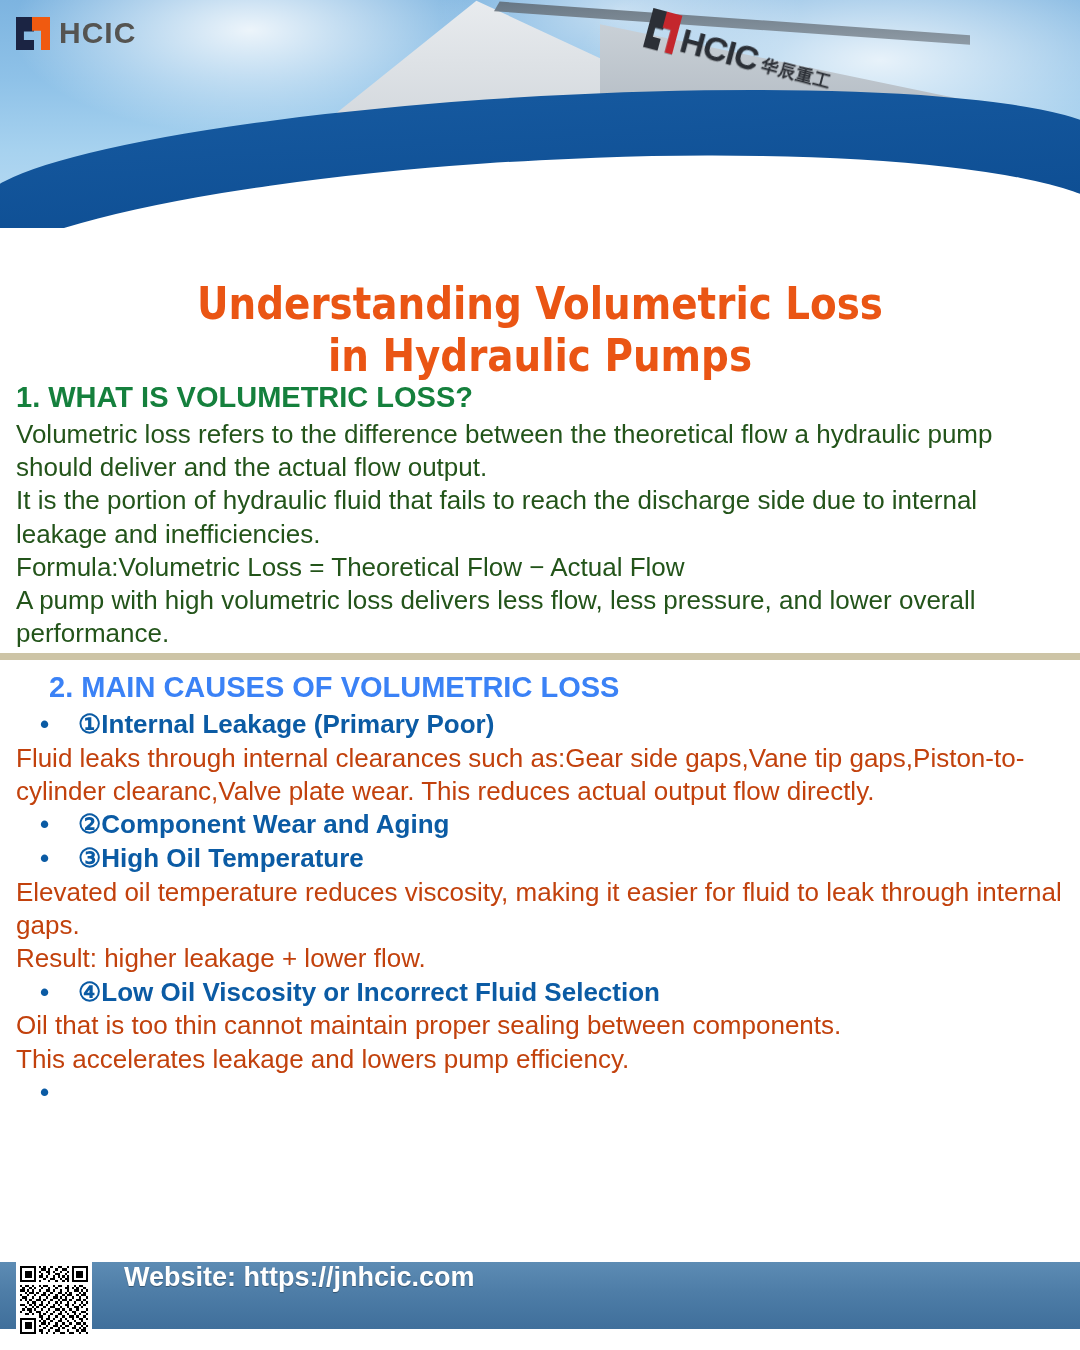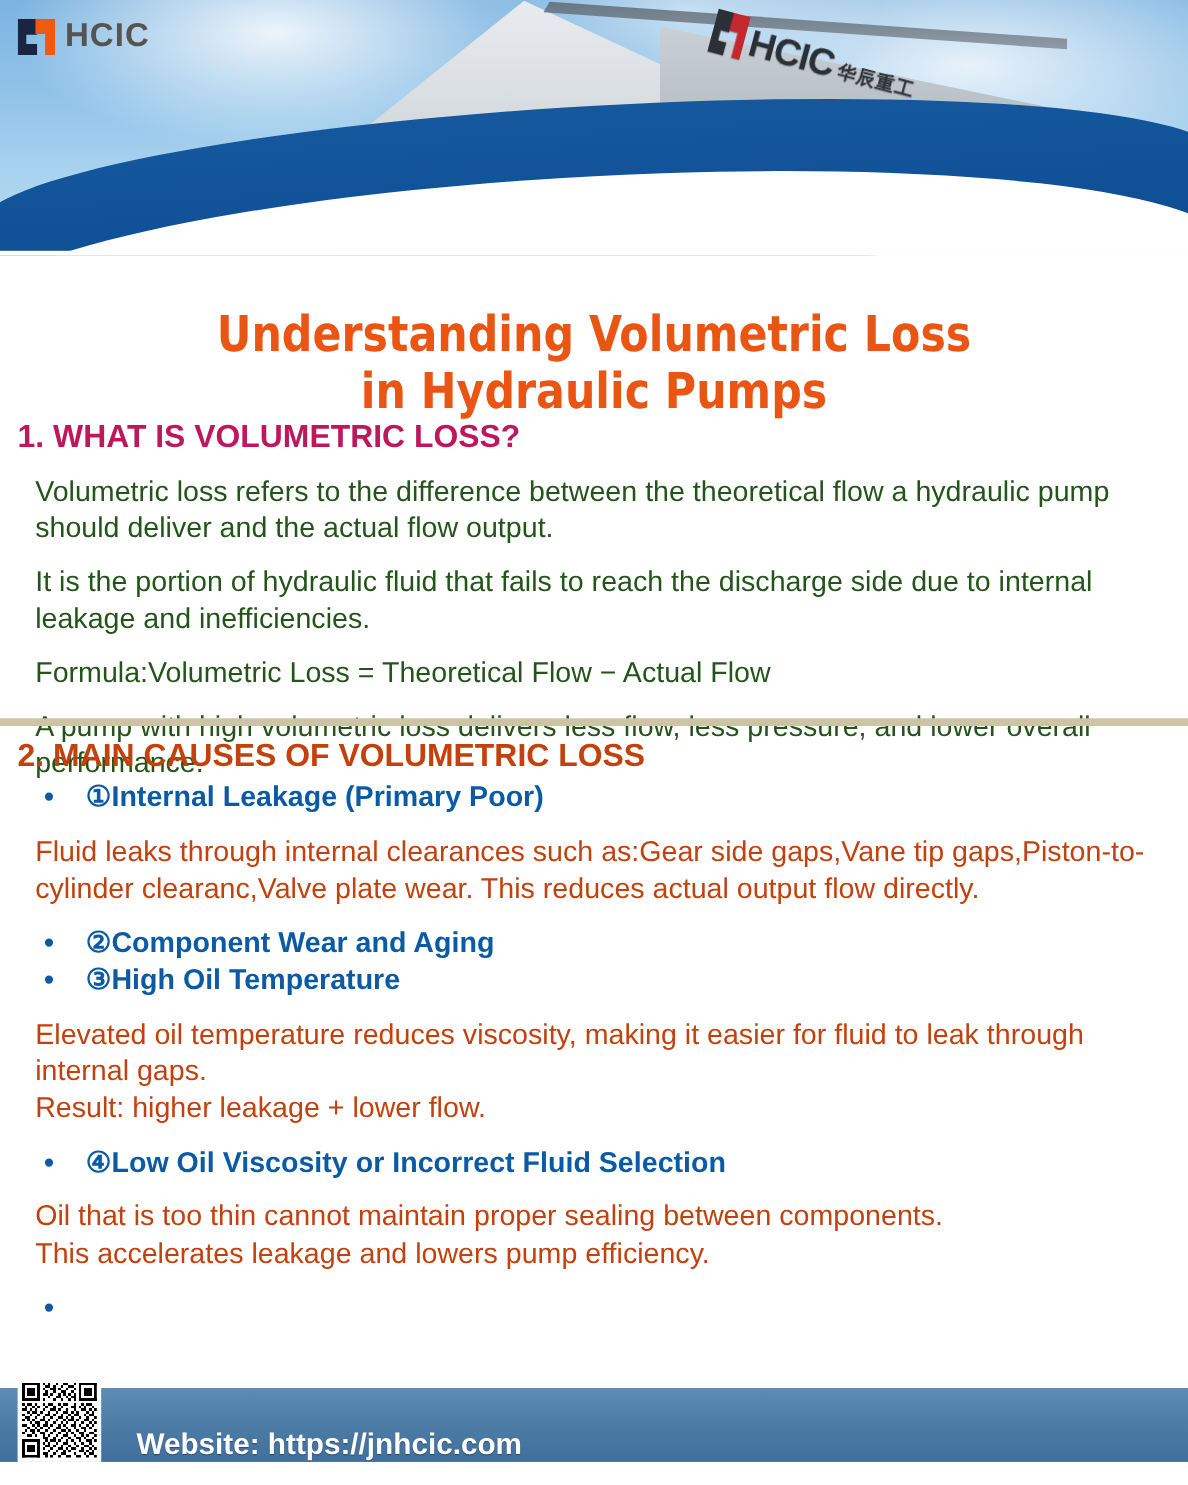--- a/index.html
+++ b/index.html
@@ -119,45 +119,45 @@
     transform:scaleX(.96);
     z-index:6;
   }
   #poster-title .l2{display:block;}
 
   
   .section{position:absolute;left:16px;width:1052px;}
   .sec-head{
     font-size:29px;font-weight:bold;line-height:1.1;margin:0 0 4px 0;
   }
-  .sec-head.green{color:#be185d;}
-  .sec-head.blue{color:#c2410c;}
+  .sec-head.green{color:#15803d;}
+  .sec-head.blue{color:#3b82f6;margin-left:33px;}
   .para{
-    font-size:26px;line-height:1.28;margin:16px;
+    font-size:26px;line-height:1.28;margin:0;
   }
   .para.green{color:#23541a;}
   .para.blue{color:#c2410c;}
   .bullet{
     font-size:26px;line-height:1.30;color:#0b5ba4;font-weight:bold;
     margin:0;padding-left:30px;position:relative;
   }
   .bullet .dot{
     position:absolute;left:24px;top:0;font-size:26px;line-height:1.30;
   }
   .bullet .btxt{margin-left:32px;display:inline-block;}
 
   #section-1{top:382px;}
   #divider{position:absolute;left:0;top:653px;width:1080px;height:7px;background:#cdc4a6;}
   #section-2{top:672px;}
 
   
   #footer{
     position:absolute;left:0;top:1262px;width:1080px;height:67px;
     background:linear-gradient(180deg,#5d8cb4 0%, #4e7da7 45%, #3f6f9b 100%);
-    display:flex;align-items:flex-end;
+    display:flex;align-items:flex-start;
   }
   #footer-topline{position:absolute;left:0;top:1262px;width:1080px;height:3px;background:#2f6695;}
   #qr-code{
     margin-left:16px;width:76px;height:76px;background:#fff;
     padding:4px;box-sizing:border-box;flex:0 0 auto;
   }
   #qr-code svg{display:block;width:100%;height:100%;}
   #footer-website{
     margin-left:32px;color:#ffffff;font-size:27px;font-weight:bold;
     text-shadow:0 1px 1px rgba(0,0,0,.35);

